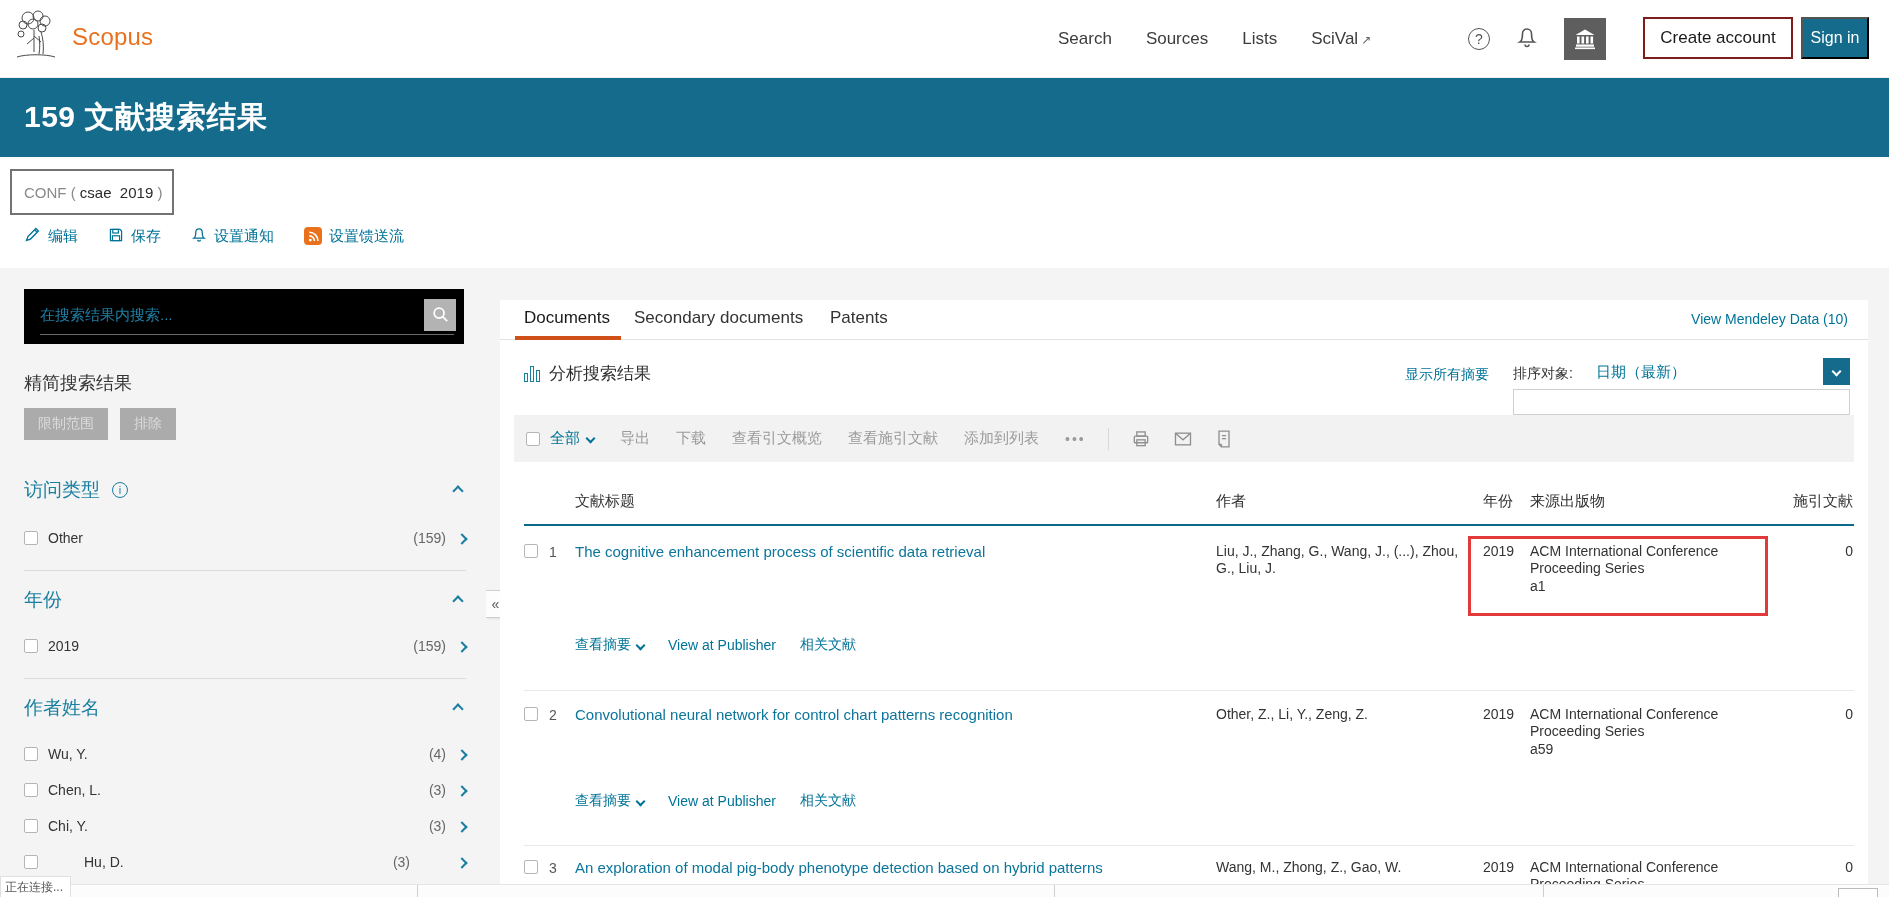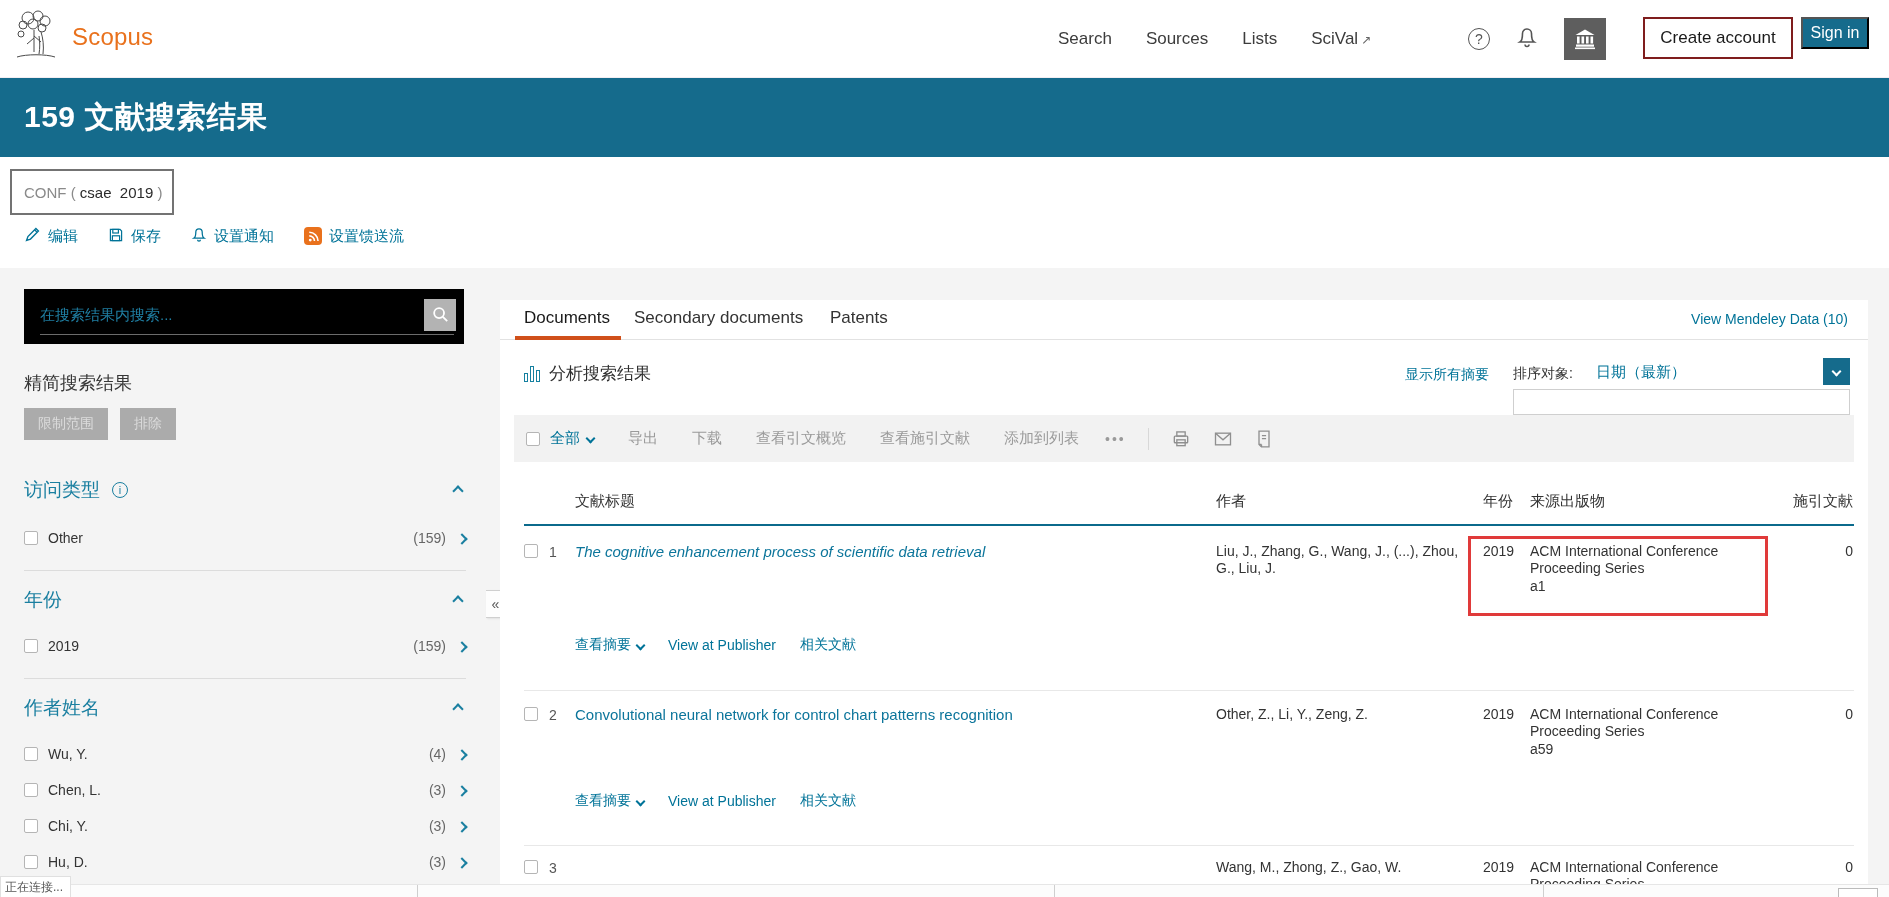--- a/index.html
+++ b/index.html
@@ -11,21 +11,21 @@
   .top-header { position:absolute; left:0; top:0; width:1889px; height:78px; background:#fff; border-bottom:1px solid #f3eef2; }
   .logo-wrap { position:absolute; left:14px; top:8px; display:flex; align-items:center; gap:14px; }
   .logo-text { color:#e9711c; font-size:24px; letter-spacing:.2px; }
   .top-nav { position:absolute; left:1058px; top:0; height:78px; display:flex; align-items:center; gap:34px; }
   .top-nav .nav-item { font-size:17px; color:#3c3c3c; cursor:pointer; white-space:nowrap; }
   .ext-arrow { font-size:12px; color:#666; margin-left:3px; }
   .hdr-icons { position:absolute; left:1468px; top:0; height:78px; display:flex; align-items:center; gap:26px; }
   .help-icon { width:22px; height:22px; border:1.5px solid #555; border-radius:50%; color:#555; font-size:14px; display:flex; align-items:center; justify-content:center; }
   .inst-btn { width:42px; height:42px; background:#5e5e5e; display:flex; align-items:center; justify-content:center; }
   .btn-create { position:absolute; left:1643px; top:17px; width:150px; height:42px; background:#fff; border:2px solid #7f1d1d; color:#1a1a1a; font-size:17px; display:flex; align-items:center; justify-content:center; cursor:pointer; }
-  .btn-signin { position:absolute; left:1801px; top:17px; width:68px; height:32px; background:#156b8c; color:#fff; font-size:16px; display:flex; align-items:center; justify-content:center; cursor:pointer; }
+  .btn-signin { position:absolute; left:1801px; top:17px; width:68px; height:42px; background:#156b8c; color:#fff; font-size:16px; display:flex; align-items:center; justify-content:center; cursor:pointer; }
 
   
   .banner { position:absolute; left:0; top:78px; width:1889px; height:79px; background:#156b8c; }
   .banner-title { position:absolute; left:24px; top:0; height:79px; display:flex; align-items:center; color:#fff; font-size:30px; font-weight:bold; letter-spacing:.5px; }
 
   
   .query-box { position:absolute; left:10px; top:169px; width:164px; height:46px; border:2px solid #737373; display:flex; align-items:center; padding-left:12px; background:#fff; }
   .query-text { font-size:15px; white-space:pre; color:#8a8a8a; }
   .query-text .q-terms { color:#2b2b2b; }
   .actions-row { position:absolute; left:24px; top:226px; display:flex; gap:30px; align-items:center; }
@@ -75,21 +75,21 @@
   .show-abstracts { position:absolute; left:905px; top:14px; font-size:14px; color:#007398; cursor:pointer; }
   .sort-label { position:absolute; left:1013px; top:13px; font-size:14px; color:#333; }
   .sort-value { position:absolute; left:1096px; top:11px; font-size:15px; color:#007398; cursor:pointer; }
   .sort-btn { position:absolute; left:1323px; top:6px; width:27px; height:27px; background:#156b8c; border:none; display:flex; align-items:center; justify-content:center; cursor:pointer; }
   .sort-btn .chev { border-color:#fff; }
   .sort-panel { position:absolute; left:1013px; top:37px; width:337px; height:26px; background:#fff; border:1px solid #cfcfcf; }
 
   .toolbar { position:absolute; left:14px; top:115px; width:1340px; height:47px; background:#f2f2f2; display:flex; align-items:center; }
   .toolbar .checkbox { margin-left:12px; }
   .tb-all { display:flex; align-items:center; gap:7px; color:#007398; font-size:15px; margin-left:10px; cursor:pointer; }
-  .tb-item { color:#9a9a9a; font-size:15px; margin-left:34px; cursor:default; white-space:nowrap; }
+  .tb-item { color:#9a9a9a; font-size:15px; margin-left:26px; cursor:default; white-space:nowrap; }
   .tb-more { color:#9a9a9a; font-size:14px; letter-spacing:2px; margin-left:26px; cursor:pointer; }
   .tb-sep { width:1px; height:22px; background:#d8d8d8; margin-left:22px; }
   .tb-icon { margin-left:22px; cursor:pointer; display:flex; }
 
   .thead { position:absolute; top:192px; font-size:15px; color:#333; }
   .thead-line { position:absolute; left:24px; top:224px; width:1330px; height:2px; background:#0b6a8c; }
 
   .row-title { position:absolute; font-size:15px; color:#0c759b; cursor:pointer; }
   .row-num { position:absolute; font-size:14px; color:#555; }
   .row-cb { position:absolute; }
@@ -272,21 +272,21 @@
     <span class="lbl">Chen, L.</span>
     <span class="cnt">(3)</span>
     <span class="chev-right"><span class="chev right"></span></span>
   </div>
   <div class="facet-item" style="top:816px;">
     <span class="checkbox"></span>
     <span class="lbl">Chi, Y.</span>
     <span class="cnt">(3)</span>
     <span class="chev-right"><span class="chev right"></span></span>
   </div>
-  <div class="facet-item" style="top:852px;">
+  <div class="facet-item" style="top:852px;gap:36px;">
     <span class="checkbox"></span>
     <span class="lbl">Hu, D.</span>
     <span class="cnt">(3)</span>
     <span class="chev-right"><span class="chev right"></span></span>
   </div>
 
   <div class="collapse-handle">«</div>
 
   <div class="main-panel">
 
@@ -353,21 +353,21 @@
 
     <span class="thead" style="left:75px;">文献标题</span>
     <span class="thead" style="left:716px;">作者</span>
     <span class="thead" style="left:983px;">年份</span>
     <span class="thead" style="left:1030px;">来源出版物</span>
     <span class="thead" style="right:15px;">施引文献</span>
     <div class="thead-line"></div>
 
     <span class="row-cb checkbox" style="left:24px; top:244px;"></span>
     <span class="row-num" style="left:49px; top:244px;">1</span>
-    <span class="row-title" style="left:75px; top:243px;font-style:italic;">The cognitive enhancement process of scientific data retrieval</span>
+    <span class="row-title" style="left:75px; top:243px;">The cognitive enhancement process of scientific data retrieval</span>
     <span class="row-authors" style="left:716px; top:243px;">Liu, J., Zhang, G., Wang, J., (...), Zhou, G., Liu, J.</span>
     <span class="row-year" style="left:983px; top:243px;">2019</span>
     <span class="row-source" style="left:1030px; top:243px;"><span>ACM International Conference Proceeding Series</span><span class="src-id">a1</span></span>
     <span class="row-cited" style="top:243px;">0</span>
     <span class="annot-box" style="left:968px; top:236px; width:300px; height:80px;"></span>
     <div class="row-links" style="top:336px;">
       <span class="rlink">
           <span>查看摘要</span>
           <span class="chev down"></span>
         </span>
@@ -388,20 +388,21 @@
           <span>查看摘要</span>
           <span class="chev down"></span>
         </span>
       <span class="rlink">View at Publisher</span>
       <span class="rlink">相关文献</span>
     </div>
     <div class="row-sep" style="top:545px;"></div>
 
     <span class="row-cb checkbox" style="left:24px; top:560px;"></span>
     <span class="row-num" style="left:49px; top:560px;">3</span>
+    <span class="row-title" style="left:75px; top:559px;">An exploration of modal pig-body phenotype detection based on hybrid patterns</span>
     <span class="row-authors" style="left:716px; top:559px;">Wang, M., Zhong, Z., Gao, W.</span>
     <span class="row-year" style="left:983px; top:559px;">2019</span>
     <span class="row-source" style="left:1030px; top:559px;"><span>ACM International Conference Proceeding Series</span></span>
     <span class="row-cited" style="top:559px;">0</span>
   </div>
 
   <div class="status-chip">正在连接...</div>
   <div class="bottom-strip">
     <span class="bs-div" style="left:417px;"></span>
     <span class="bs-div" style="left:1054px;"></span>

